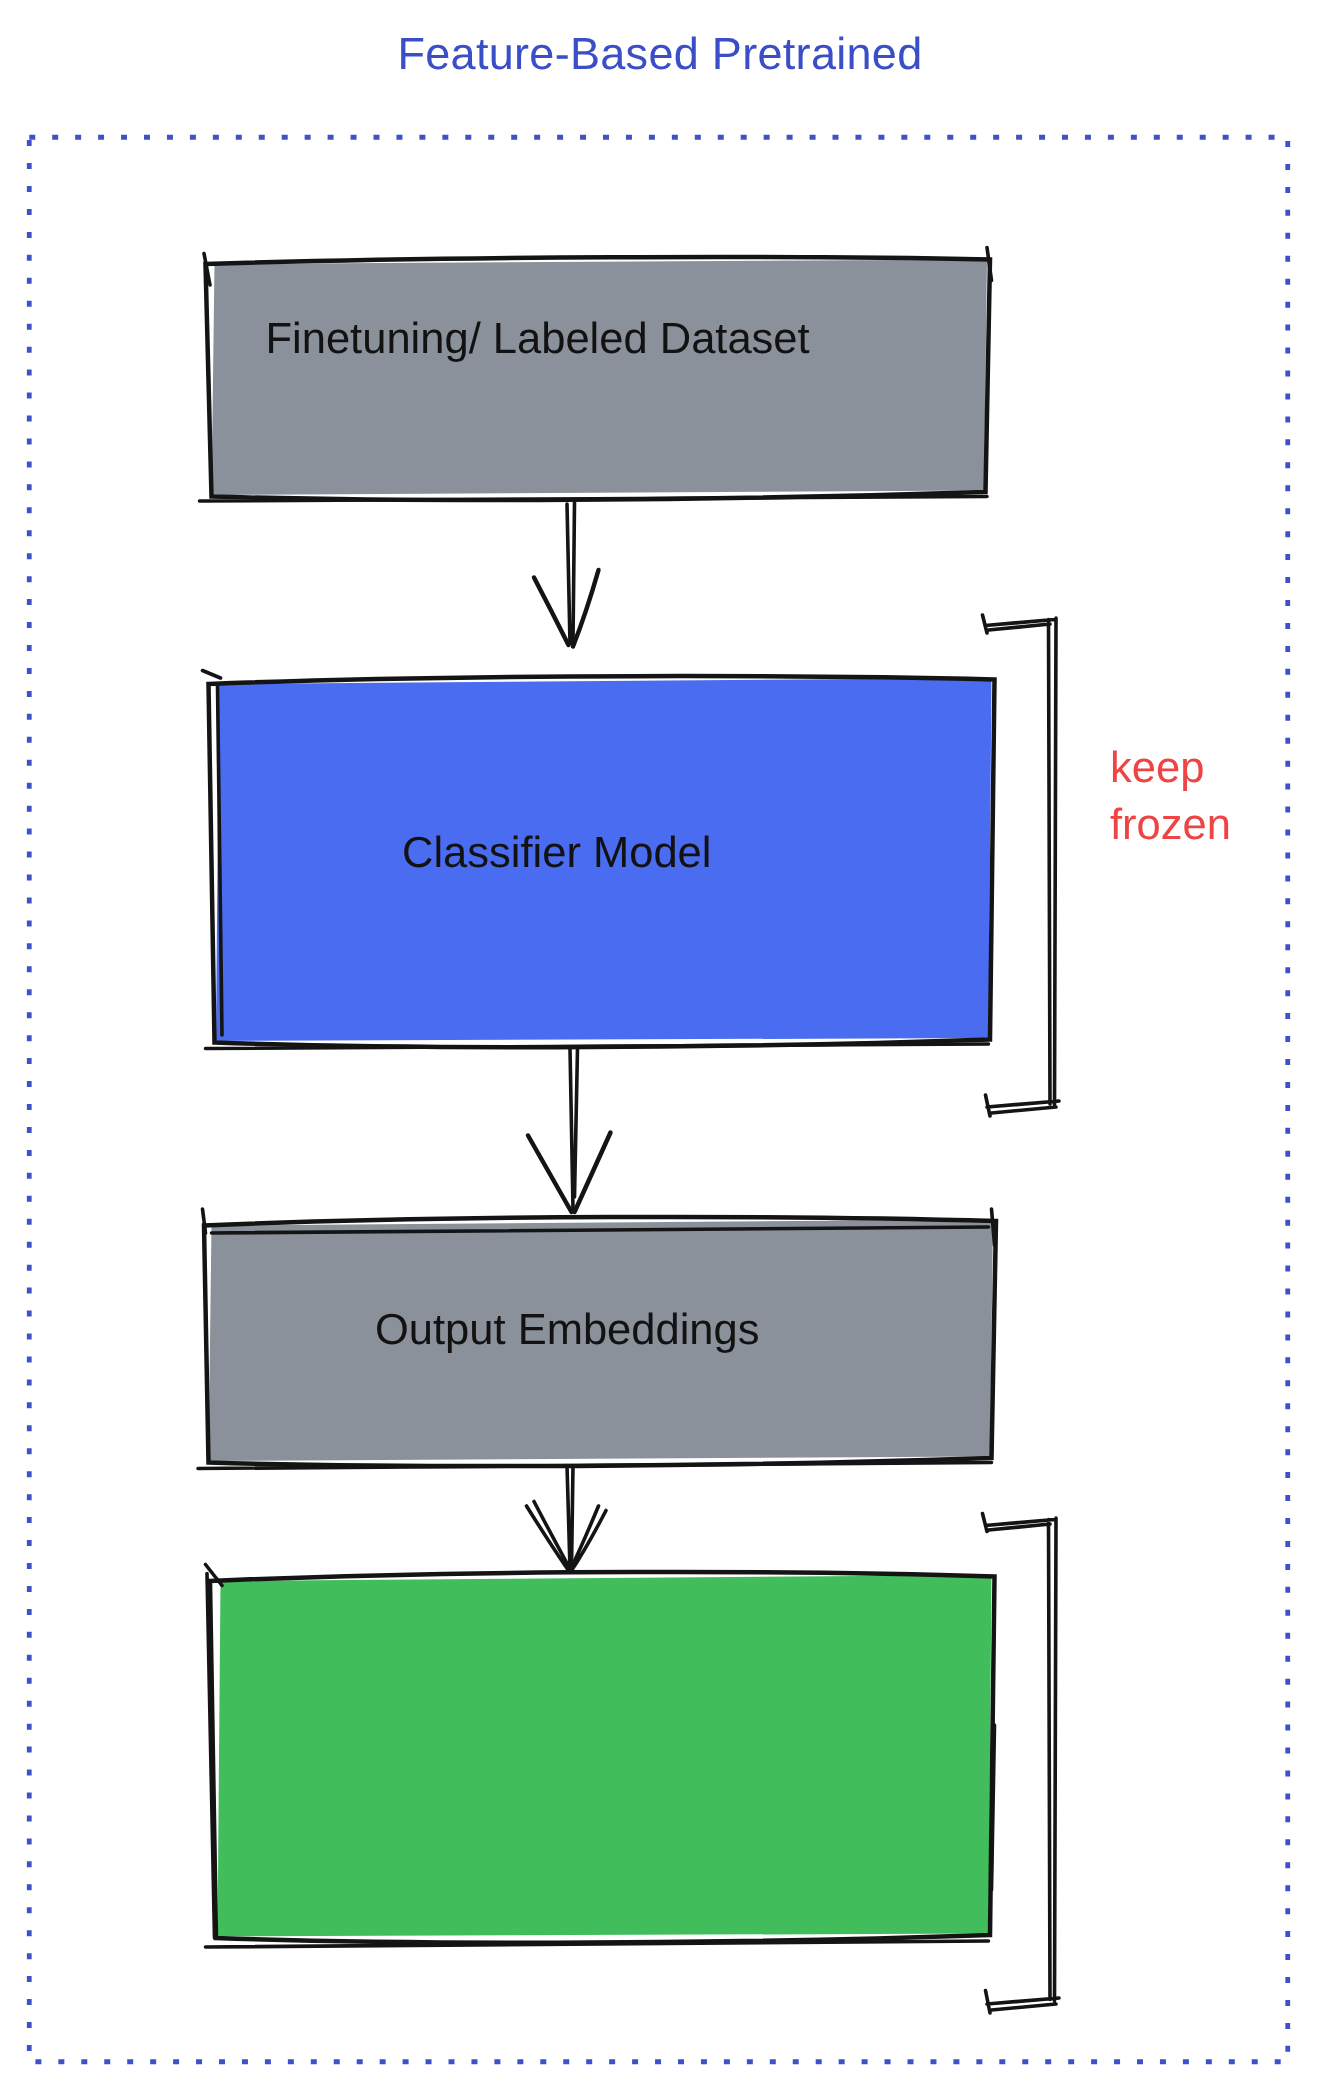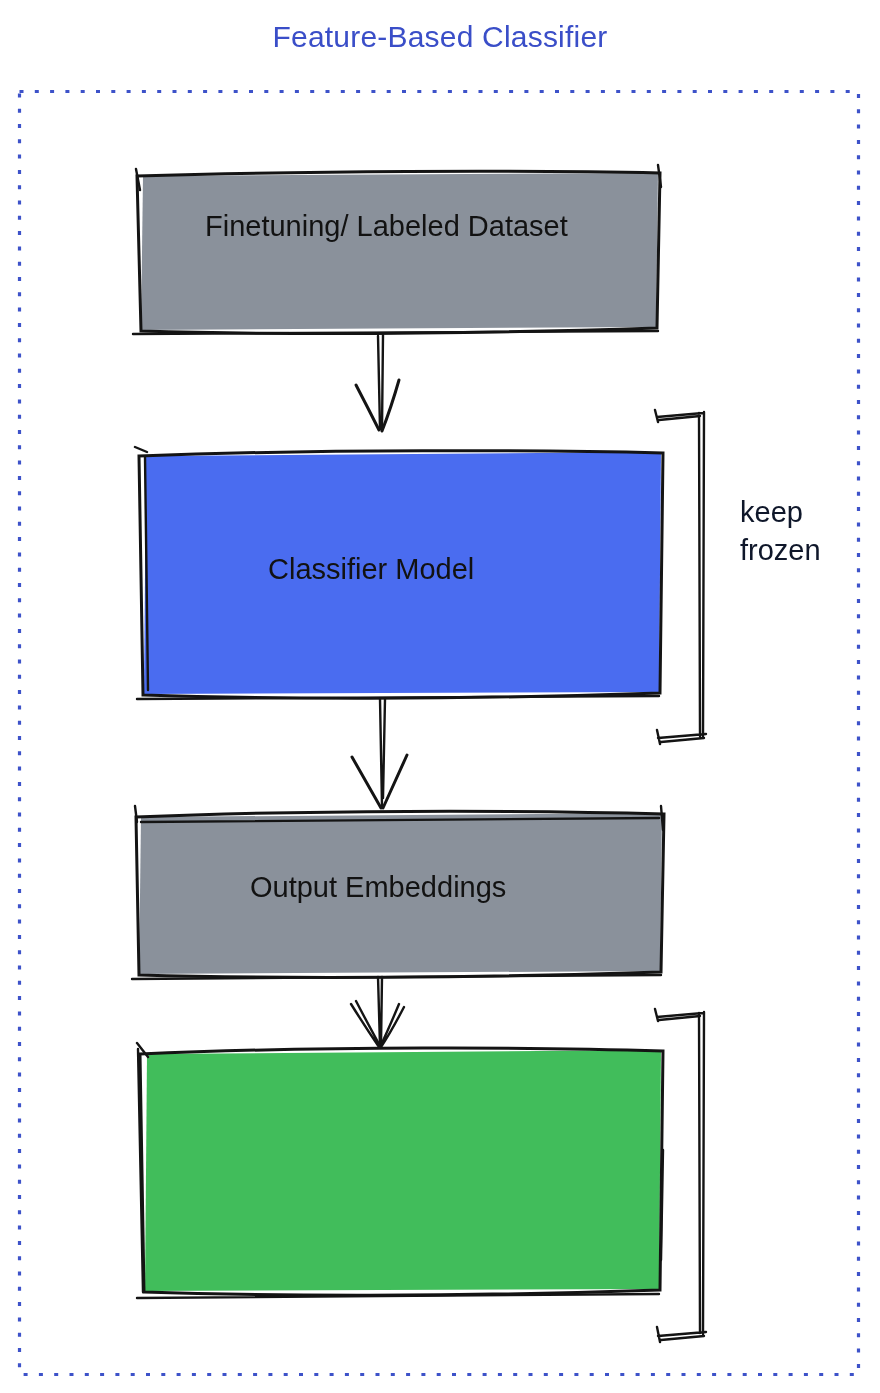--- a/index.html
+++ b/index.html
@@ -24,33 +24,33 @@
   .box-label{
     position:absolute;
     font-size:29px;
     color:#121212;
     white-space:nowrap;
   }
   .side-label{
     position:absolute;
     font-size:29px;
     line-height:1.3;
-    color:#0f172a;
+    color:#ef4444;
     white-space:nowrap;
   }
   .ink{fill:none;stroke:#141414;stroke-width:3;stroke-linecap:round;}
   .ink-thin{fill:none;stroke:#141414;stroke-width:2.4;stroke-linecap:round;}
   .frame-rect{fill:none;stroke:#3d52c9;stroke-width:3.2;stroke-linecap:butt;}
 </style>
 </head>
 <body>
 
 <div class="canvas">
 
-  <div class="title">Feature-Based Classifier</div>
+  <div class="title">Feature-Based Pretrained</div>
 
   <svg class="sketch" width="880" height="1393" viewBox="0 0 880 1393">
 
     <rect class="frame-rect" x="19.5" y="91.5" width="839" height="1283" stroke-dasharray="4 11.3"></rect>
 
     <g>
       <polygon points="143,176 658,173 656,327 141,330" fill="#8a919b"></polygon>
       <path class="ink" d="M137,176 C300,171 520,170 660,173 L657,328 C470,334 280,335 141,331 Z"></path>
       <path class="ink-thin" d="M133,334 L658,331 M658,165 L661,187 M136,169 L140,190"></path>
     </g>
@@ -97,21 +97,21 @@
     </g>
 
     <g>
       <path class="ink-thin" d="M657,1017 L703,1013 M659,1020 L700,1016
                                M699,1013 L700,1333 M704,1012 L703,1334
                                M658,1336 L706,1332 M661,1340 L704,1336
                                M655,1009 L658,1021 M657,1327 L660,1342"></path>
     </g>
   </svg>
 
-  <div class="box-label" style="left:177px;top:210px;margin-left:28px;">Finetuning/ Labeled Dataset</div>
+  <div class="box-label" style="left:177px;top:210px;">Finetuning/ Labeled Dataset</div>
   <div class="box-label" style="left:268px;top:553px;">Classifier Model</div>
   <div class="box-label" style="left:250px;top:871px;text-align:center;">Output Embeddings</div>
 
   <div class="side-label" style="left:740px;top:494px;">
     <div>keep</div>
     <div>frozen</div>
   </div>
 
 </div>
 

